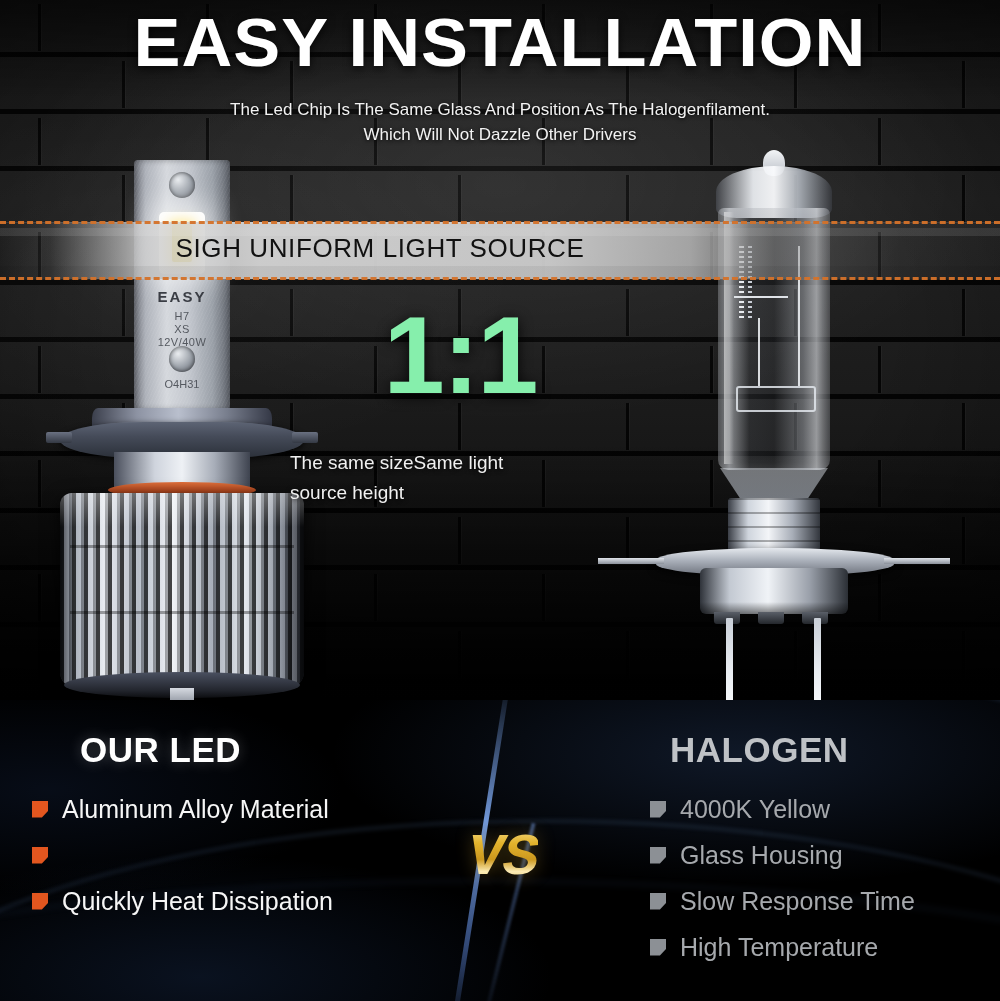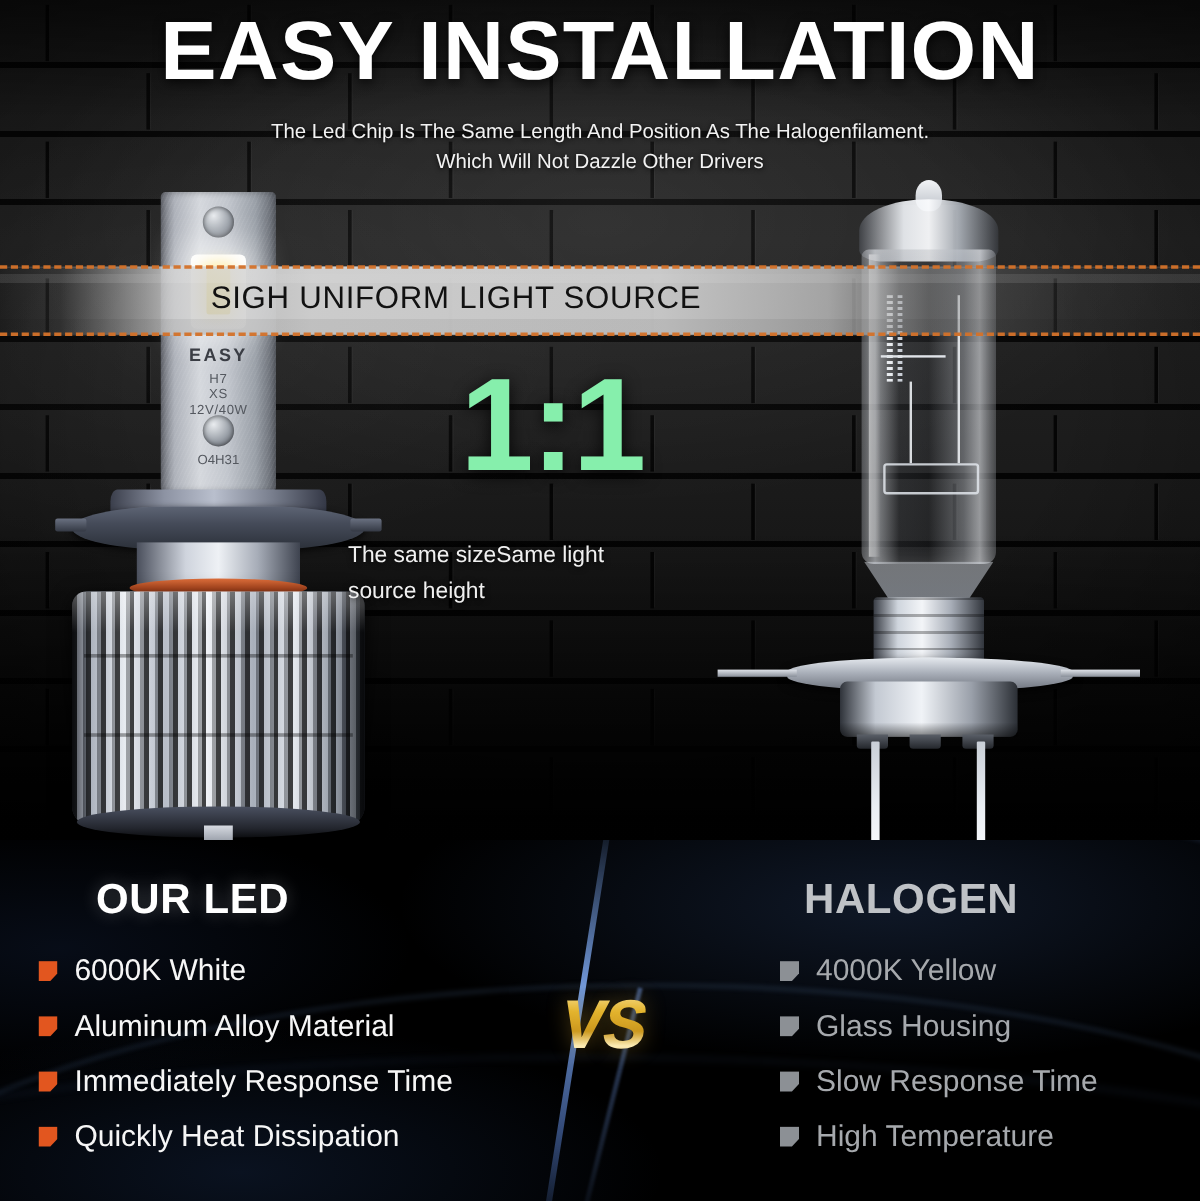--- a/index.html
+++ b/index.html
@@ -322,21 +322,21 @@
           <i style="left: 840px;"></i>
           <i style="left: 1008px;"></i>
         </div>
       </div>
     <div class="brick-sheen"></div>
     <div class="brick-vig"></div>
   </div>
 
   <div class="title">EASY INSTALLATION</div>
   <div class="subtitle">
-    <span>The Led Chip Is The Same Length And Position As The Halogenfilament.</span>
+    <span>The Led Chip Is The Same Glass And Position As The Halogenfilament.</span>
     <span>Which Will Not Dazzle Other Drivers</span>
   </div>
 
   <div class="led">
     <div class="body"></div>
     <div class="screw s1"></div>
     <div class="chipholder"></div>
     <div class="chip"></div>
     <div class="brand">EASY</div>
     <div class="spec">
@@ -403,29 +403,24 @@
     <div class="streak arc3"></div>
     <div class="streak arc4"></div>
     <div class="bolt"></div>
     <div class="bolt2"></div>
 
     <div class="col left">
       <h2>OUR LED</h2>
       <ul class="feat" id="ledFeatures">
           <li>
             <span class="bul"></span>
-            <span>6000K White</span>
-          </li>
-          <li>
-            <span class="bul"></span>
             <span>Aluminum Alloy Material</span>
           </li>
           <li>
             <span class="bul"></span>
-            <span>Immediately Response Time</span>
           </li>
           <li>
             <span class="bul"></span>
             <span>Quickly Heat Dissipation</span>
           </li>
         </ul>
     </div>
 
     <div class="col right">
       <h2>HALOGEN</h2>

